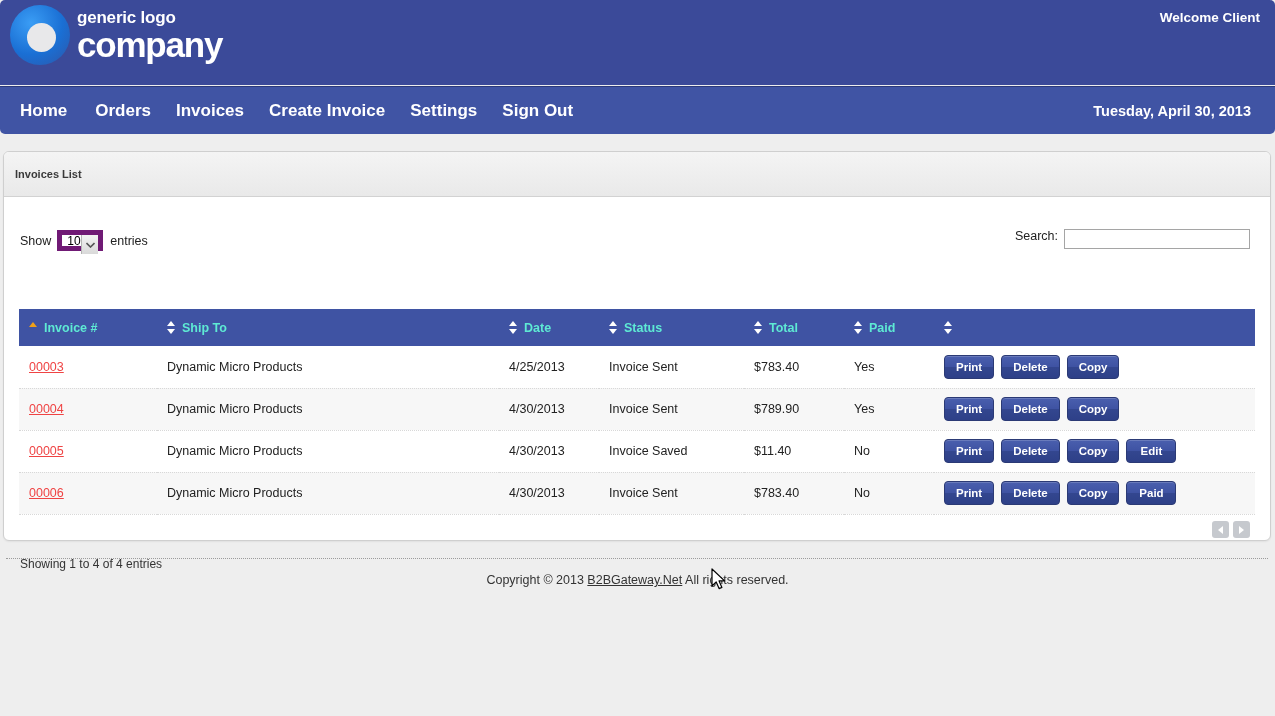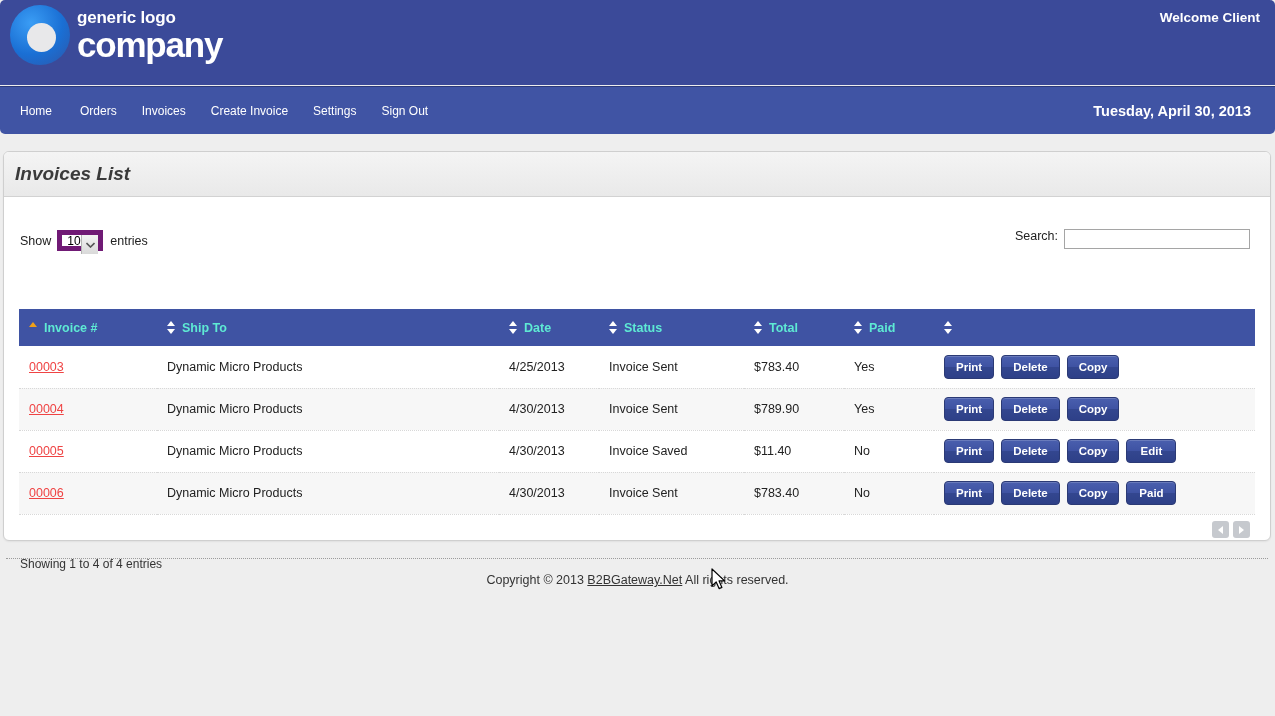--- a/index.html
+++ b/index.html
@@ -53,21 +53,21 @@
     width: 1275px; height: 48px;
     background: #4054a4;
     border-top: 1px solid #2c3a7a;
     border-radius: 0 0 5px 5px;
   }
   .nav-items {
     position: absolute; left: 20px; top: 0;
     height: 48px; display: flex; align-items: center; gap: 0;
   }
   .nav-item {
-    color: #ffffff; font-size: 12px; font-weight: normal;
+    color: #ffffff; font-size: 17px; font-weight: bold;
     padding: 0 25px 0 0; cursor: pointer; white-space: nowrap;
   }
   .nav-item:first-child { padding-right: 28px; }
   .nav-date {
     position: absolute; right: 24px; top: 0; height: 48px;
     display: flex; align-items: center;
     color: #ffffff; font-size: 14.5px; font-weight: bold;
   }
 
   
@@ -80,21 +80,21 @@
     box-shadow: 0 1px 2px rgba(0,0,0,0.06);
   }
   .panel-head {
     height: 45px;
     background: linear-gradient(to bottom, #f4f4f4 0%, #e9e9e9 100%);
     border-bottom: 1px solid #d2d2d2;
     border-radius: 5px 5px 0 0;
     display: flex; align-items: center;
     padding-left: 11px;
   }
-  .panel-title { font-size: 19px; font-weight: bold; color: #3a3a3a; font-style: italic; }
+  .panel-title { font-size: 11px; font-weight: bold; color: #3a3a3a; }
   .panel-body { position: relative; padding: 0; }
 
   
   .length-box {
     position: absolute; left: 16px; top: 33px;
     display: flex; align-items: center;
     font-size: 12.5px; color: #222;
   }
   .length-box .lbl { margin-right: 6px; }
   .mini-select {

